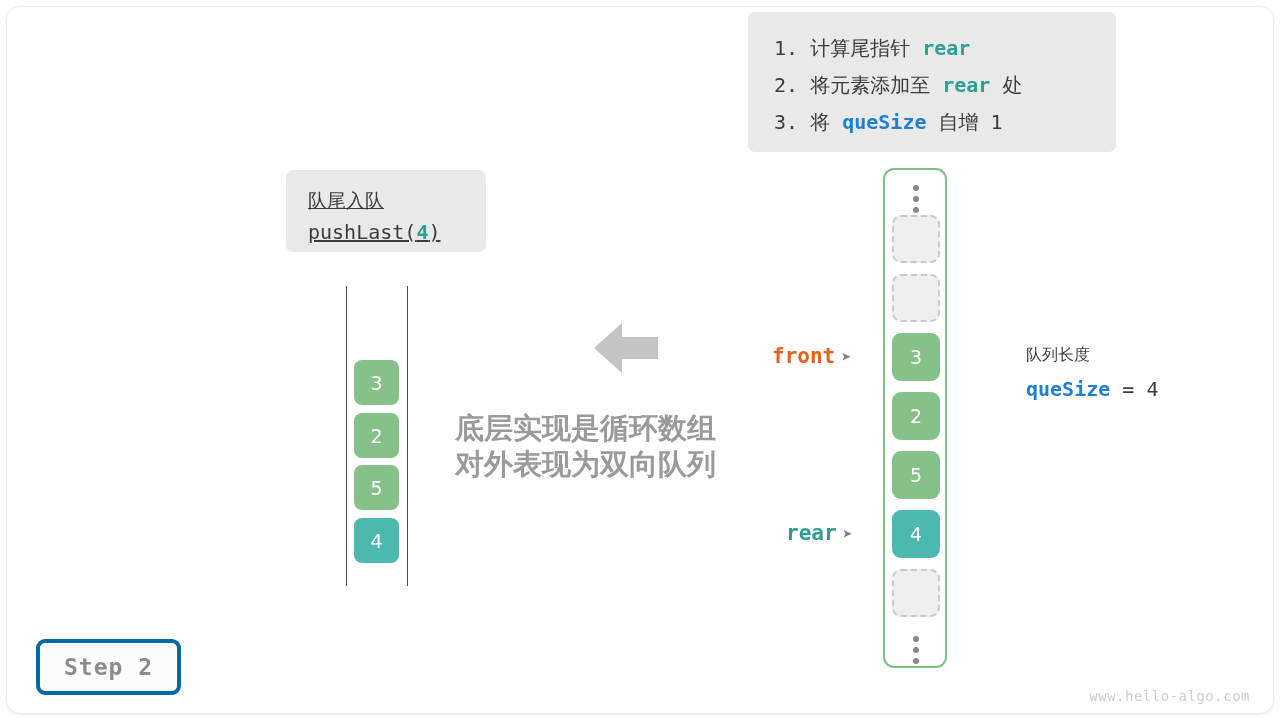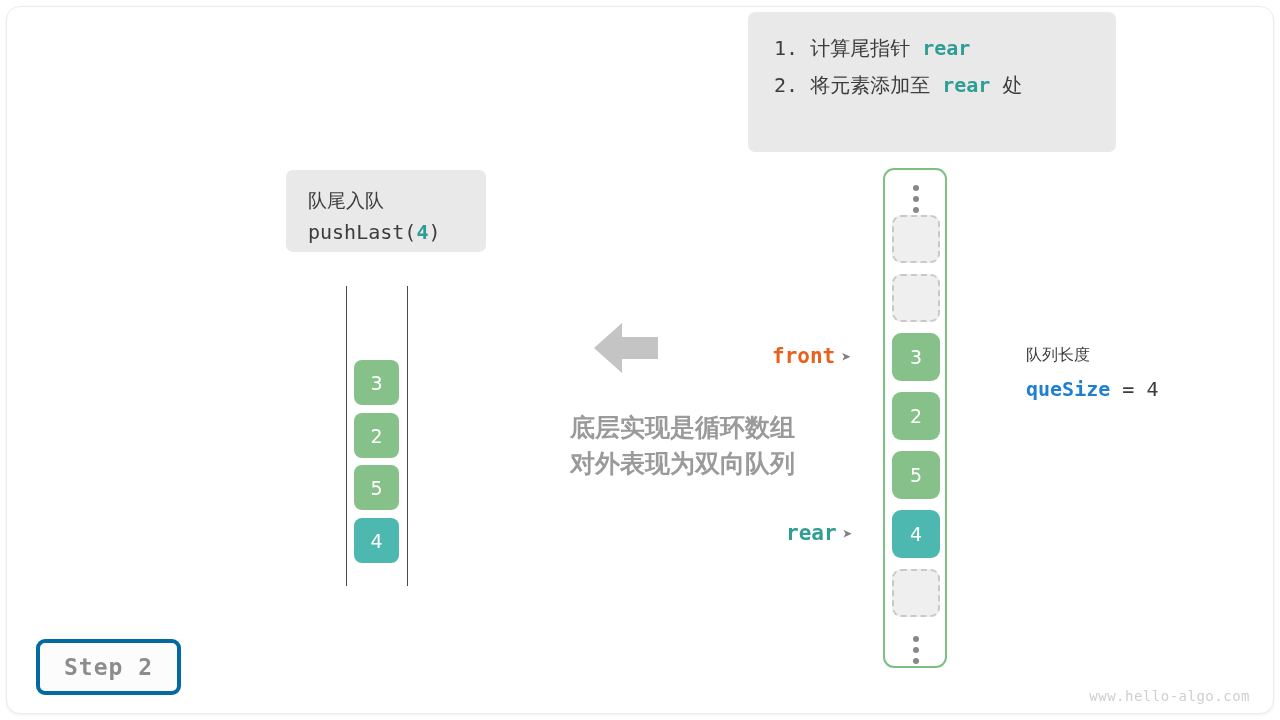--- a/index.html
+++ b/index.html
@@ -58,20 +58,21 @@
   }
   .kw-teal { color: #2e9e94; font-weight: bold; }
   .kw-blue { color: #1f7fd0; font-weight: bold; }
 
   #op-box {
     left: 286px;
     top: 170px;
     width: 200px;
     height: 82px;
     padding: 14px 0 0 22px;
+    text-decoration: underline;
   }
   .op-line {
     font-size: 20px;
     line-height: 32px;
     white-space: pre;
   }
   .op-line.cjk { font-family: "DejaVu Sans", "Liberation Sans", sans-serif; font-size: 19px;}
   .val-teal { color: #2e9e94; font-weight: bold; }
 
   
@@ -116,24 +117,24 @@
     width: 64px;
     height: 56px;
   }
 
   
   #center-caption {
     position: absolute;
     left: 455px;
     top: 410px;
     width: 340px;
-    text-align: right;
+    text-align: left;
     color: #9a9a9a;
     font-weight: bold;
-    font-size: 25px;
+    font-size: 29px;
     line-height: 36px;
   }
 
   
   .ptr-label {
     position: absolute;
     font-family: "DejaVu Sans Mono", "Liberation Mono", monospace;
     font-size: 21px;
     font-weight: bold;
     white-space: nowrap;
@@ -252,20 +253,21 @@
 </style>
 </head>
 <body>
 
 <div id="canvas">
   <div class="card-frame"></div>
 
   <div class="note-box" id="steps-box">
     <div class="step-line"><span>1.</span><span> 计算尾指针 </span><span class="kw-teal">rear</span><span></span></div>
     <div class="step-line"><span>2.</span><span> 将元素添加至 </span><span class="kw-teal">rear</span><span> 处</span></div>
+    <div class="step-line"><span>3.</span><span> 将 </span><span class="kw-blue">queSize</span><span> 自增 1</span></div>
   </div>
 
   <div class="note-box" id="op-box">
     <div class="op-line cjk">队尾入队</div>
     <div class="op-line"><span>pushLast(</span><span class="val-teal">4</span><span>)</span></div>
   </div>
 
   <div id="left-stack">
     <div class="rail rail-left"></div>
     <div class="rail rail-right"></div>

